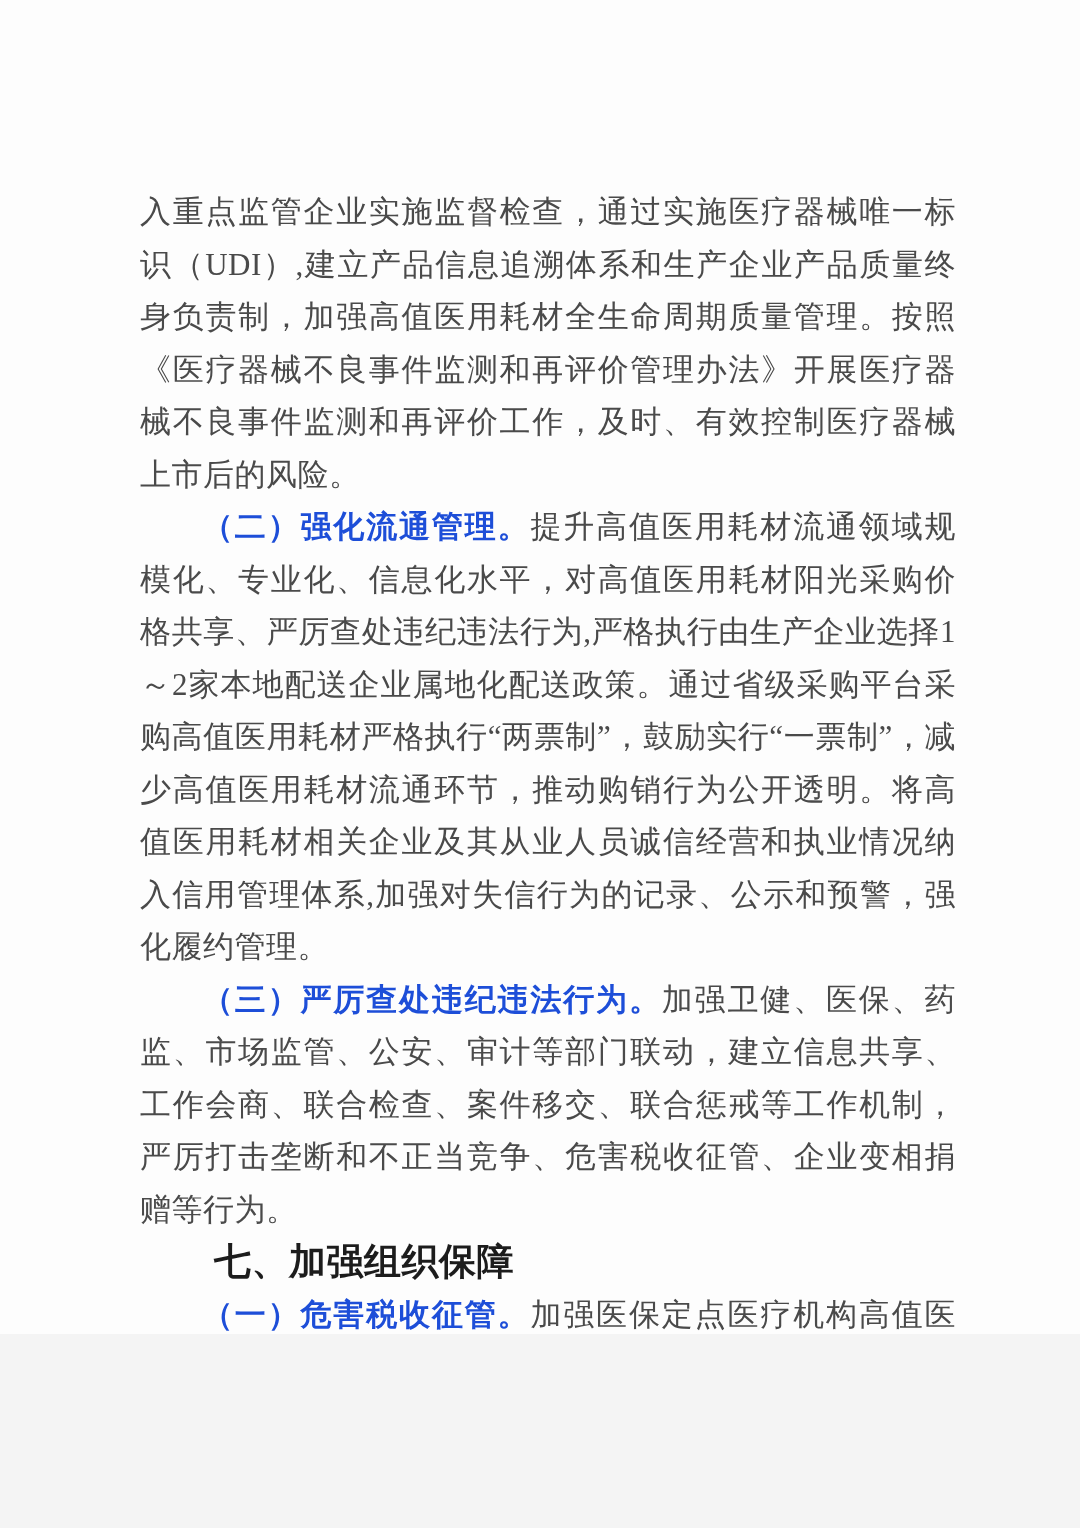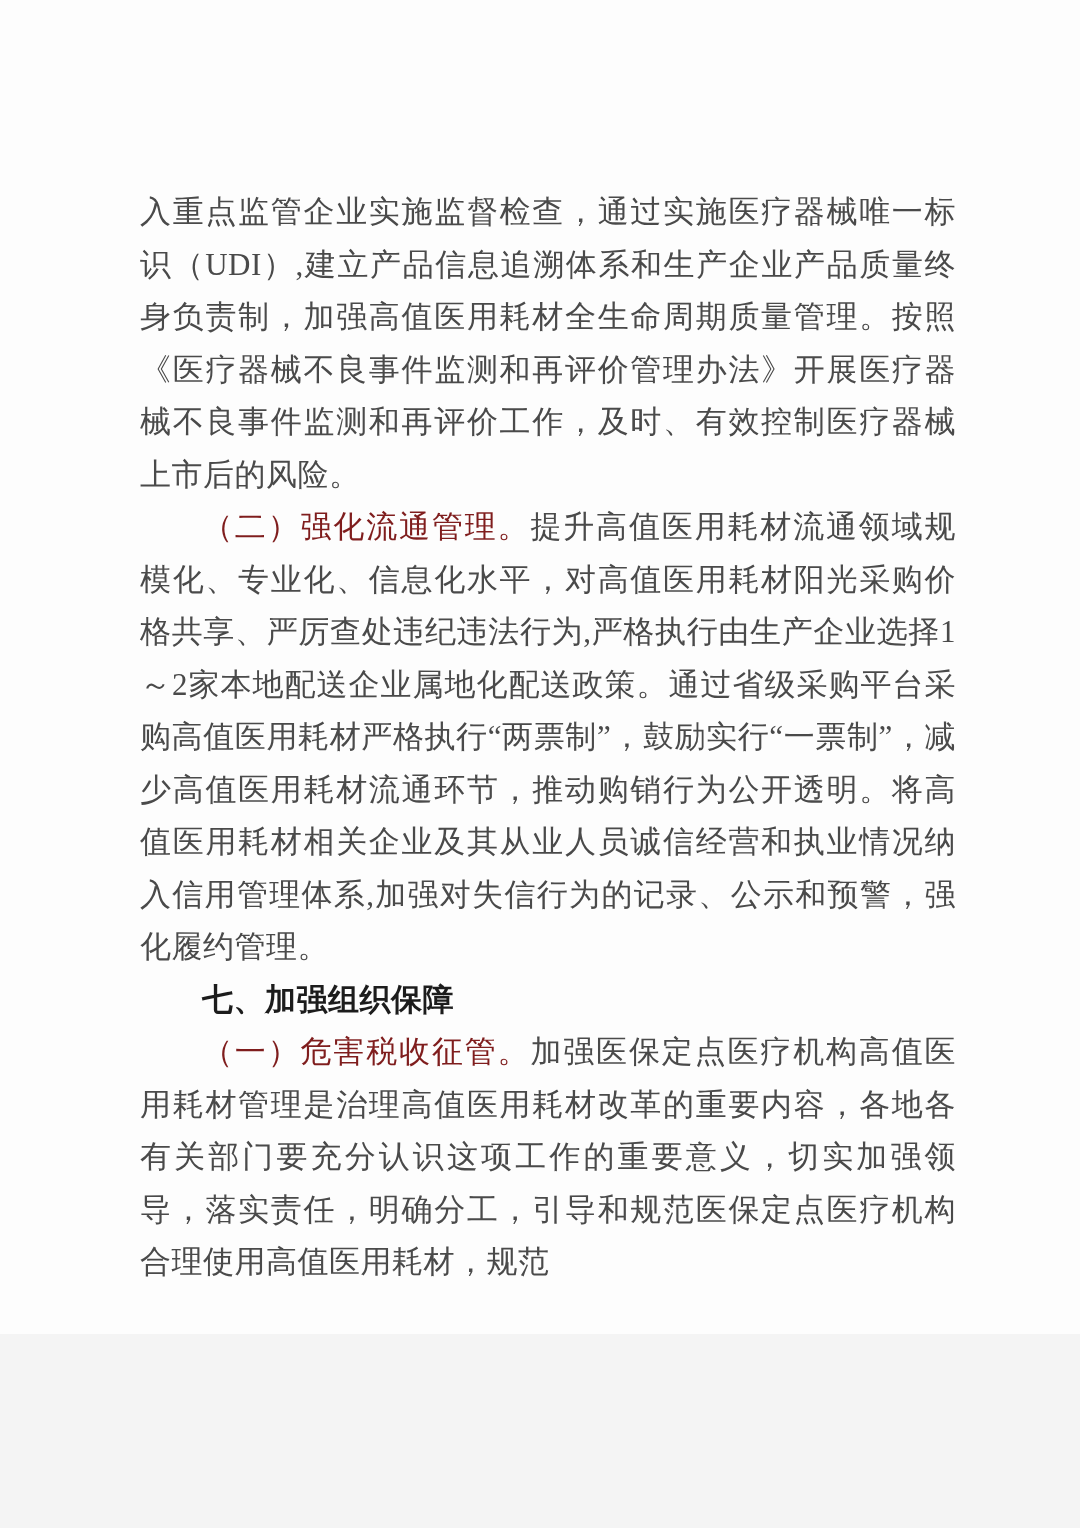--- a/index.html
+++ b/index.html
@@ -28,33 +28,33 @@
     letter-spacing: 0.5px;
   }
   .para {
     margin: 0;
     padding: 0;
   }
   .para.indent {
     text-indent: 2em;
   }
   .para .lead {
-    font-weight: normal;
-    color: #7f1d1d;
+    font-weight: bold;
+    color: #1d4ed8;
   }
   .para .rest {
     font-weight: normal;
   }
   .section-heading {
     margin: 0;
     padding: 0;
     text-indent: 2em;
     font-family: "Liberation Sans", "DejaVu Sans", sans-serif;
     font-weight: bold;
-    font-size: 31px;
+    font-size: 37px;
     line-height: 52.5px;
     color: #1c1c1c;
     text-align: left;
   }
   .page-number {
     position: absolute;
     left: 855px;
     top: 1396px;
     width: 70px;
     text-align: center;
@@ -67,20 +67,21 @@
 </head>
 <body>
 
 <div class="page">
   <div class="body-text">
 
     <p class="para"><span class="rest">入重点监管企业实施监督检查，通过实施医疗器械唯一标识（UDI）,建立产品信息追溯体系和生产企业产品质量终身负责制，加强高值医用耗材全生命周期质量管理。按照《医疗器械不良事件监测和再评价管理办法》开展医疗器械不良事件监测和再评价工作，及时、有效控制医疗器械上市后的风险。</span></p>
 
     <p class="para indent"><span class="lead">（二）强化流通管理。</span><span class="rest">提升高值医用耗材流通领域规模化、专业化、信息化水平，对高值医用耗材阳光采购价格共享、严厉查处违纪违法行为,严格执行由生产企业选择1～2家本地配送企业属地化配送政策。通过省级采购平台采购高值医用耗材严格执行“两票制”，鼓励实行“一票制”，减少高值医用耗材流通环节，推动购销行为公开透明。将高值医用耗材相关企业及其从业人员诚信经营和执业情况纳入信用管理体系,加强对失信行为的记录、公示和预警，强化履约管理。</span></p>
 
+    <p class="para indent"><span class="lead">（三）严厉查处违纪违法行为。</span><span class="rest">加强卫健、医保、药监、市场监管、公安、审计等部门联动，建立信息共享、工作会商、联合检查、案件移交、联合惩戒等工作机制，严厉打击垄断和不正当竞争、危害税收征管、企业变相捐赠等行为。</span></p>
 
     <h2 class="section-heading">七、加强组织保障</h2>
 
     <p class="para indent"><span class="lead">（一）危害税收征管。</span><span class="rest">加强医保定点医疗机构高值医用耗材管理是治理高值医用耗材改革的重要内容，各地各有关部门要充分认识这项工作的重要意义，切实加强领导，落实责任，明确分工，引导和规范医保定点医疗机构合理使用高值医用耗材，规范</span></p>
 
   </div>
 
   <div class="page-number">－7－</div>
 </div>
 

